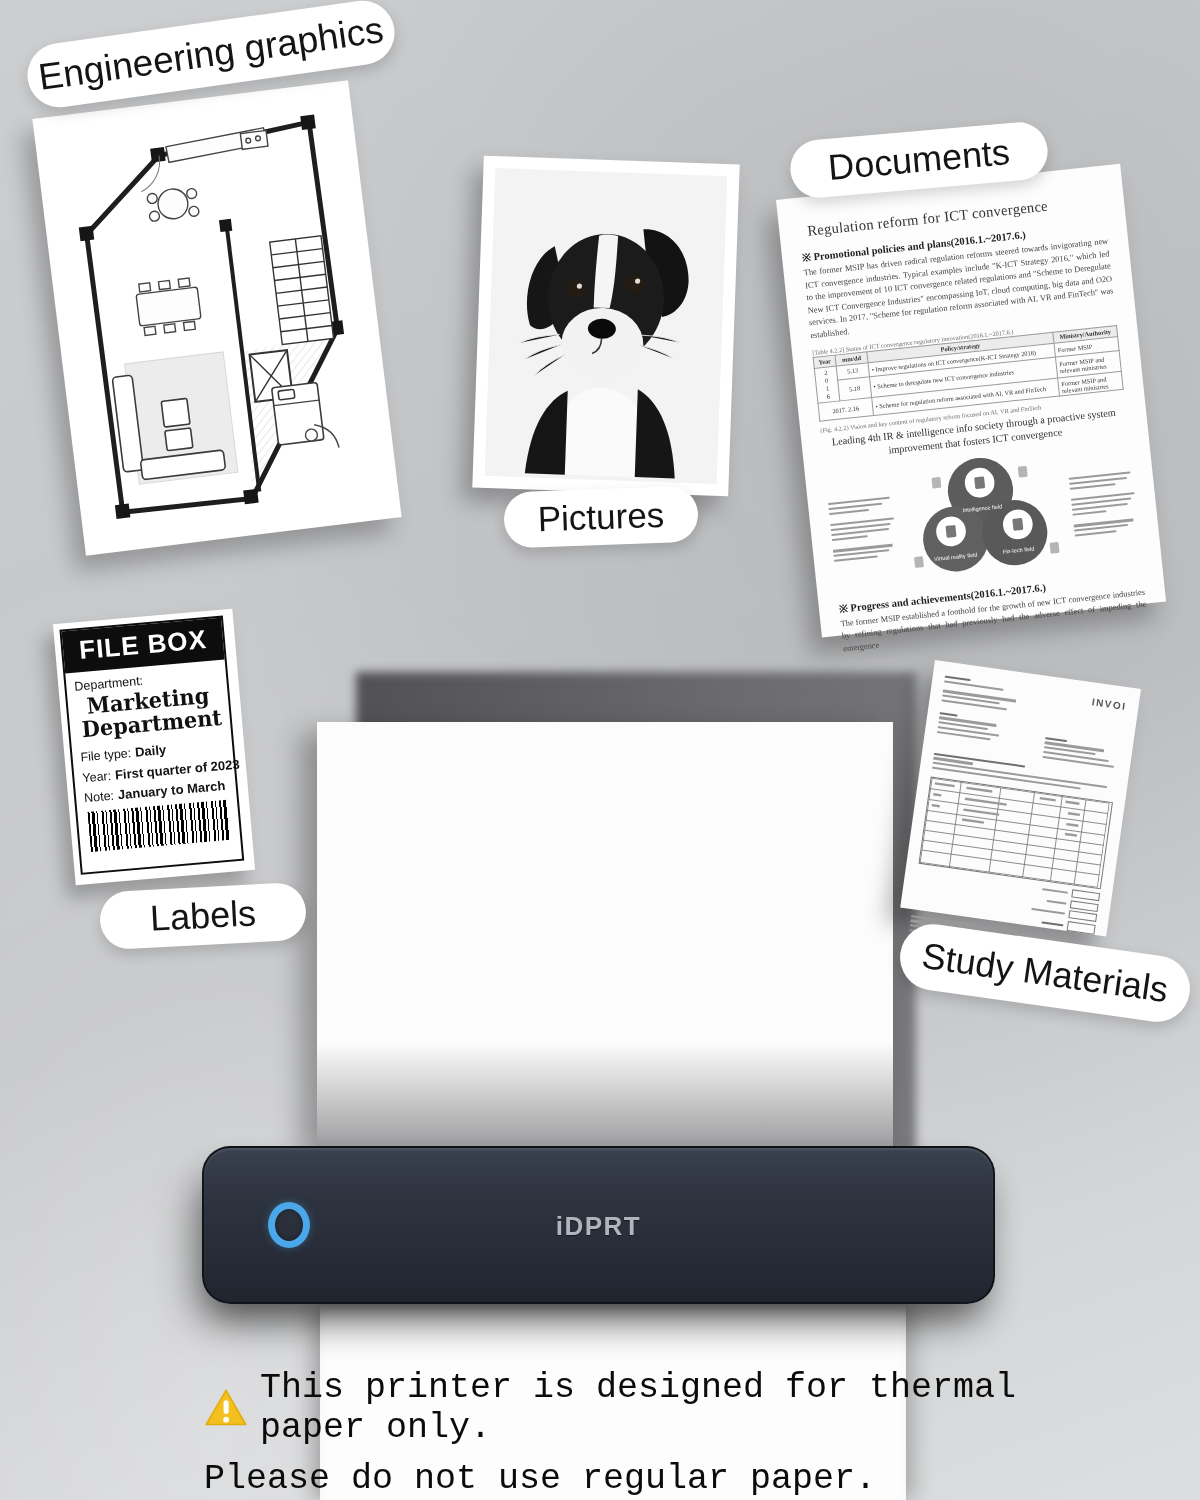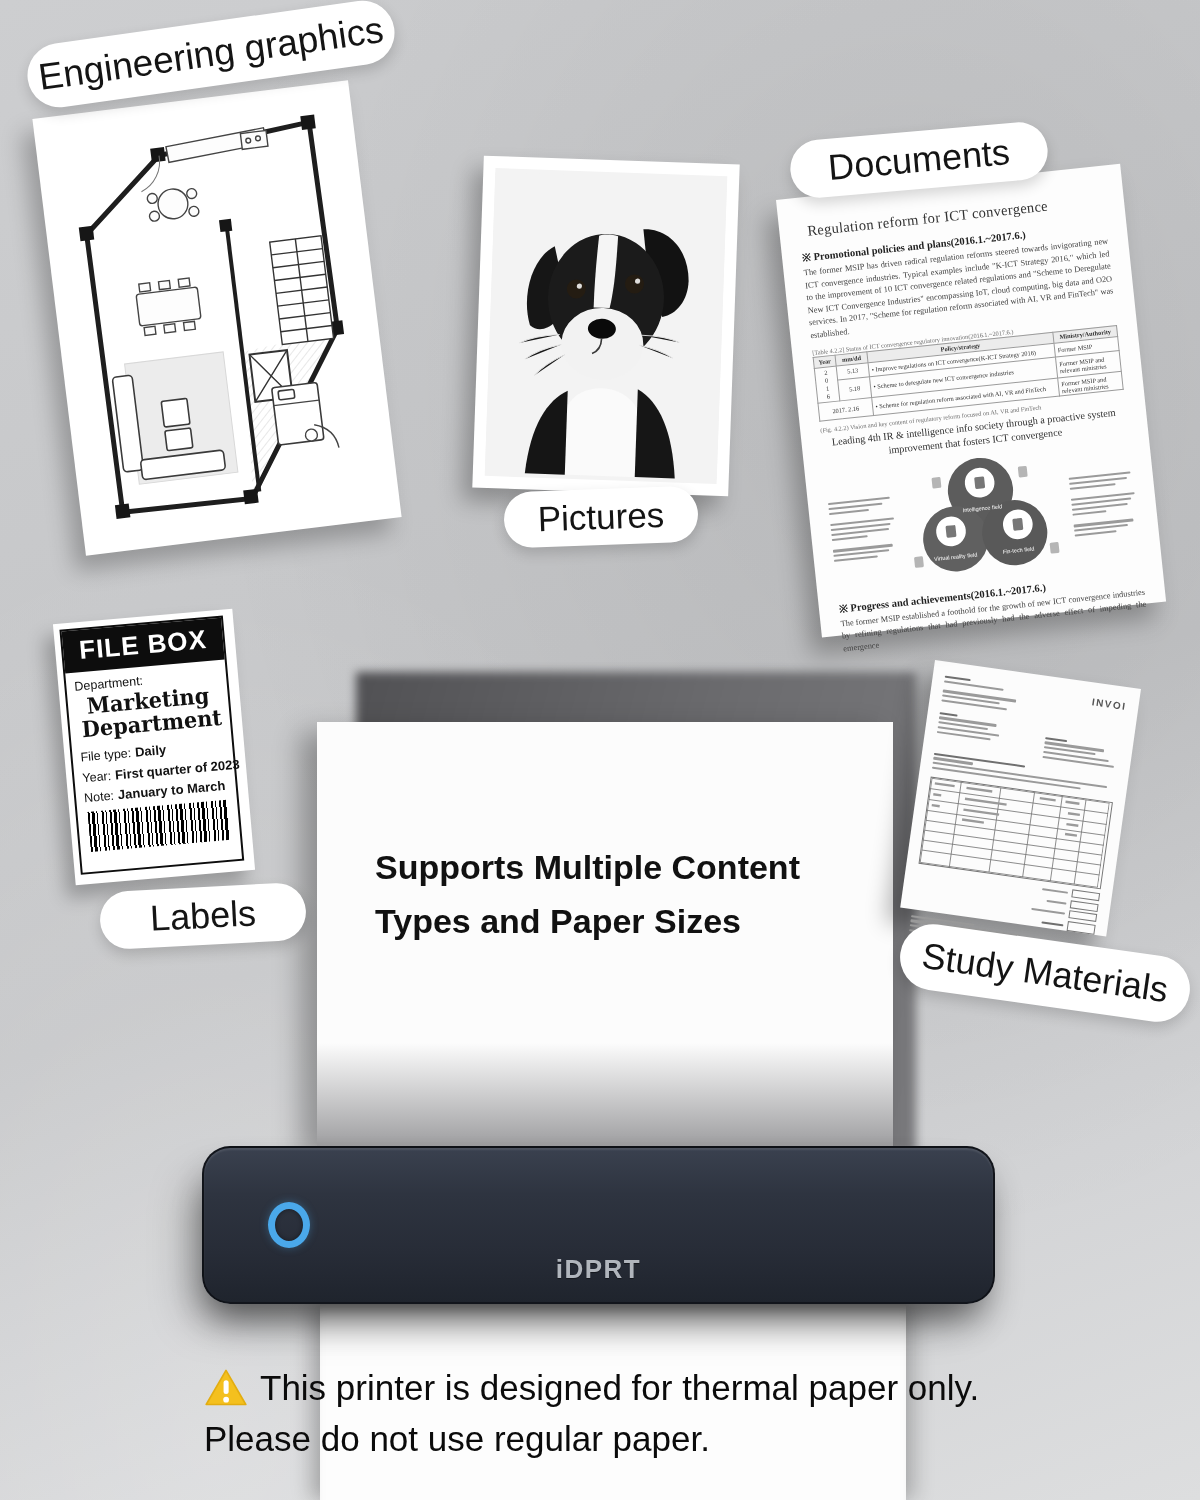--- a/index.html
+++ b/index.html
@@ -85,26 +85,26 @@
   .sizes-line{position:absolute;left:74px;top:283px;font-size:31px;color:#1a1a1a;}
   
   .printer{position:absolute;left:202px;top:1146px;width:793px;height:158px;border-radius:28px;
     background:linear-gradient(180deg,#3a414f 0%,#2e3440 30%,#272c37 68%,#1f242d 100%);
     border:2px solid rgba(12,14,19,.85);box-sizing:border-box;z-index:8;
     box-shadow:0 22px 34px -8px rgba(0,0,0,.45), -20px 26px 44px -12px rgba(0,0,0,.35),
       inset 0 2px 2px rgba(255,255,255,.10);}
   .power-ring{position:absolute;left:64px;top:54px;width:28px;height:32px;border:7px solid #4aa8ea;
     border-radius:50%;box-shadow:0 0 8px rgba(74,168,234,.35), inset 0 0 5px rgba(0,0,0,.45);}
   .printer-logo{position:absolute;left:0;right:0;top:63px;text-align:center;font-size:26px;
-    font-weight:700;letter-spacing:1.5px;color:#b0b5bc;text-shadow:0 1px 1px rgba(0,0,0,.45);margin-top:43px;}
+    font-weight:700;letter-spacing:1.5px;color:#b0b5bc;text-shadow:0 1px 1px rgba(0,0,0,.45);}
   
   .bottom-paper{position:absolute;left:320px;top:1302px;width:586px;height:198px;background:#fdfdfd;
     z-index:6;box-shadow:-10px 0 18px rgba(0,0,0,.22), 10px 0 18px rgba(0,0,0,.18),
       inset 0 18px 16px -12px rgba(0,0,0,.38);}
-  .warning{position:absolute;left:204px;top:1368px;width:920px;z-index:20;color:#0b0b0b;}
+  .warning{position:absolute;left:204px;top:1368px;width:920px;z-index:20;color:#0b0b0b;font-family:Liberation Mono, monospace;}
   .warn-line1{display:flex;align-items:center;gap:12px;font-size:35px;}
   .warn-line1 svg{flex:0 0 auto;}
   .warn-line2{font-size:35px;margin-top:11px;}
   
   .venn-label{font-family:"Liberation Sans",sans-serif;font-size:5.6px;fill:#fff;text-anchor:middle;}
 </style>
 </head>
 <body>
 
 <div class="canvas">
@@ -428,24 +428,20 @@
       <i class="bar" style="width:64px"></i>
         <i class="bar" style="width:110px"></i>
       <i class="bar" style="width:48px"></i>
         <i class="bar" style="width:38px"></i>
     </div>
   </div>
 
   <div class="backdrop"></div>
 
   <div class="center-paper">
-    <div class="headline">
-      <div>Supports Multiple Content</div>
-      <div>Types and Paper Sizes</div>
-    </div>
     <div class="shade"></div>
   </div>
 
   <div class="printer">
     <div class="power-ring"></div>
     <div class="printer-logo">iDPRT</div>
   </div>
 
   <div class="bottom-paper"></div>
 

